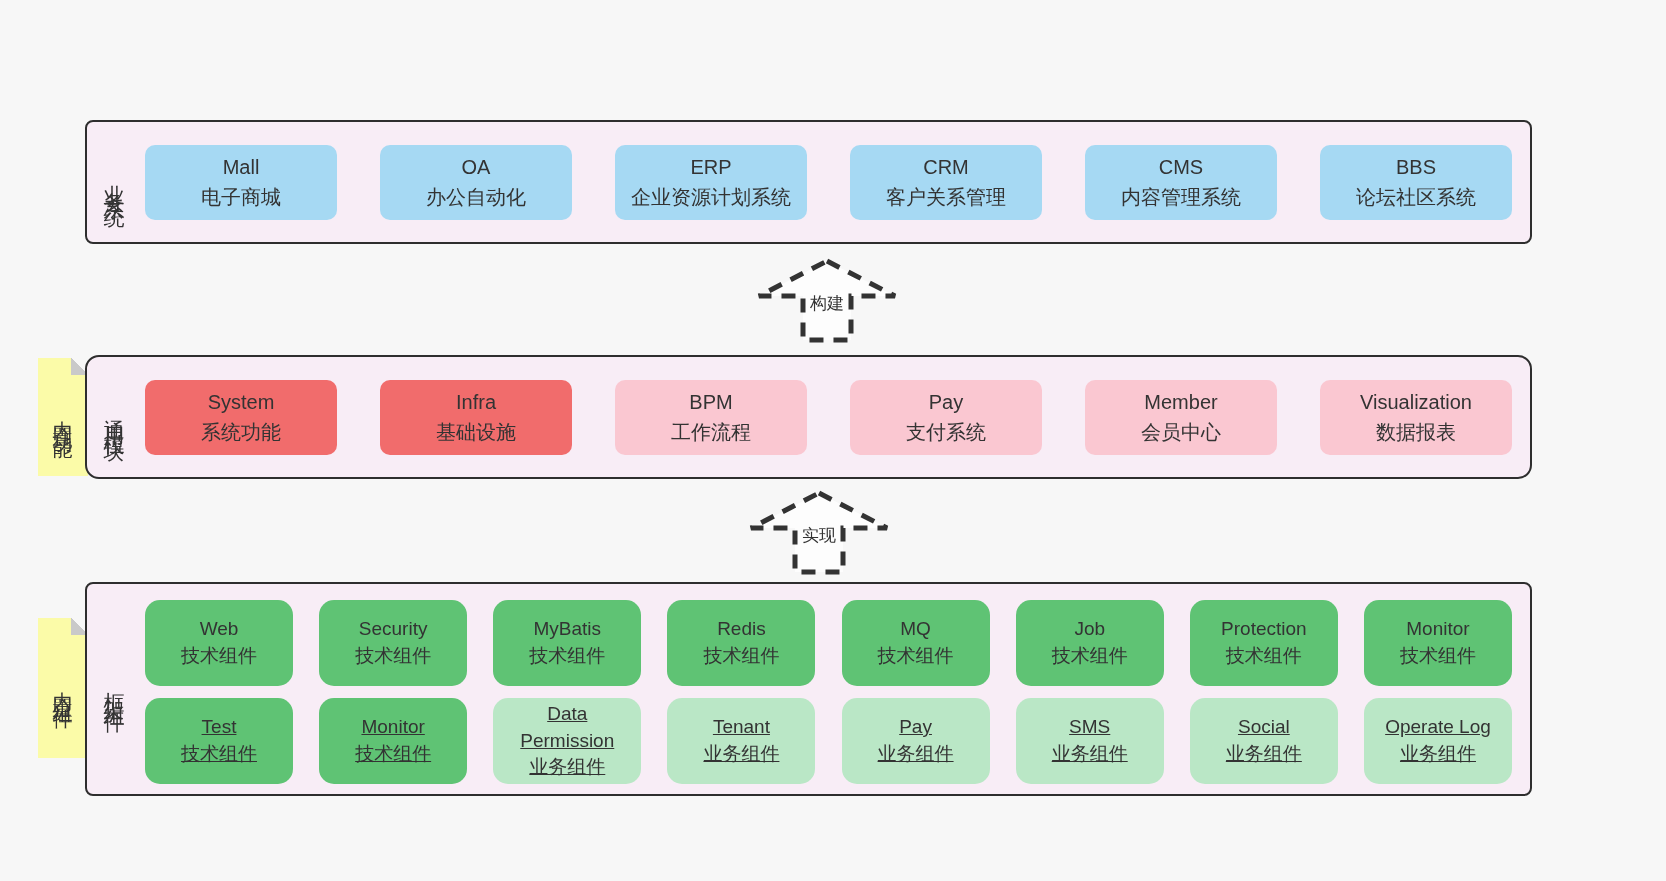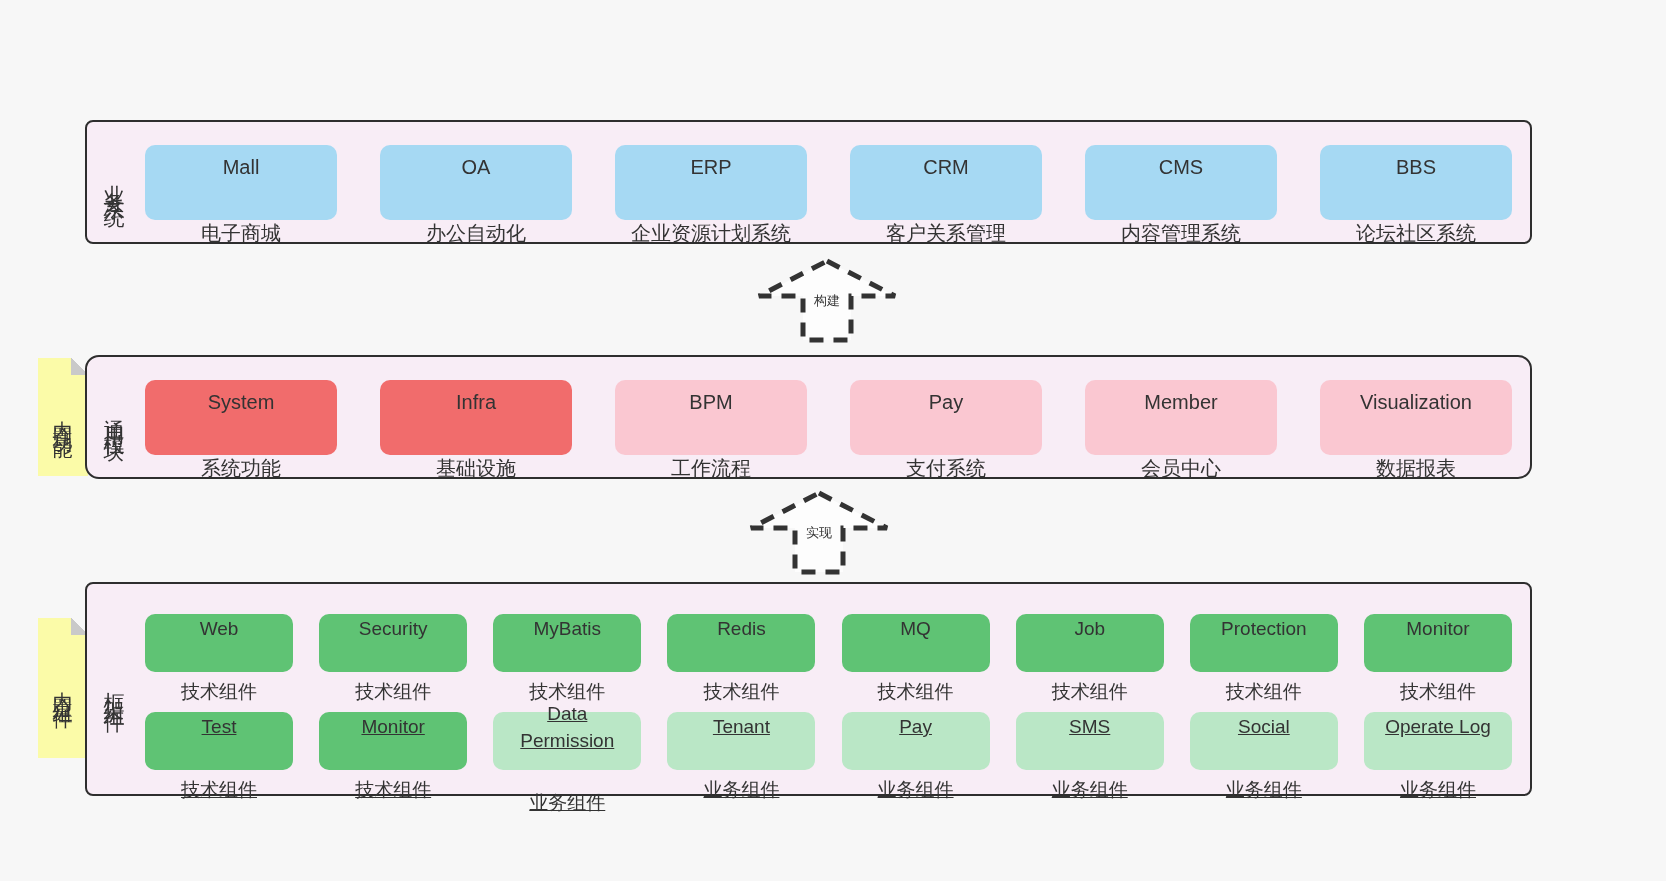--- a/index.html
+++ b/index.html
@@ -39,34 +39,34 @@
   .row-8.second{top:118px;text-decoration:underline;}
 
   
   .box{
     border-radius:10px;
     display:flex;flex-direction:column;align-items:center;justify-content:center;
     text-align:center;color:var(--text,#333);
     box-sizing:border-box;padding:2px 8px;
   }
   .row-6 .box{width:192px;height:75px;font-size:20px;line-height:1.5;}
-  .row-8 .box{width:148px;height:58px;font-size:19px;line-height:1.42;}
+  .row-8 .box{width:148px;height:86px;font-size:19px;line-height:1.42;border-radius:15px;}
   .box.blue{background:var(--blue,#a6d9f3);}
   .box.red{background:var(--red,#f16c6c);}
   .box.pink{background:var(--pink,#fac7d1);}
   .box.green{background:var(--green,#5fc374);}
   .box.green-light{background:var(--green-light,#bae7c6);}
-  .box-title,.box-sub{width:100%;margin-top:36px;}
+  .box-title,.box-sub{width:100%;}
 
   
   .arrow{position:absolute;width:148px;height:88px;z-index:1;}
   .arrow svg{position:absolute;left:0;top:0;}
   .arrow-label{
     position:absolute;left:50%;top:36px;transform:translateX(-50%);
-    font-size:13px;color:var(--text,#333);
+    font-size:17px;color:var(--text,#333);
     background:var(--arrow-fill,#fdfdfd);padding:0 2px;white-space:nowrap;
   }
   .arrow-build{left:753px;top:256px;}
   .arrow-implement{left:745px;top:488px;}
 
   
   .note{
     position:absolute;left:38px;width:50px;
     background:var(--note-bg,#fbfba8);
     display:flex;align-items:center;justify-content:center;

